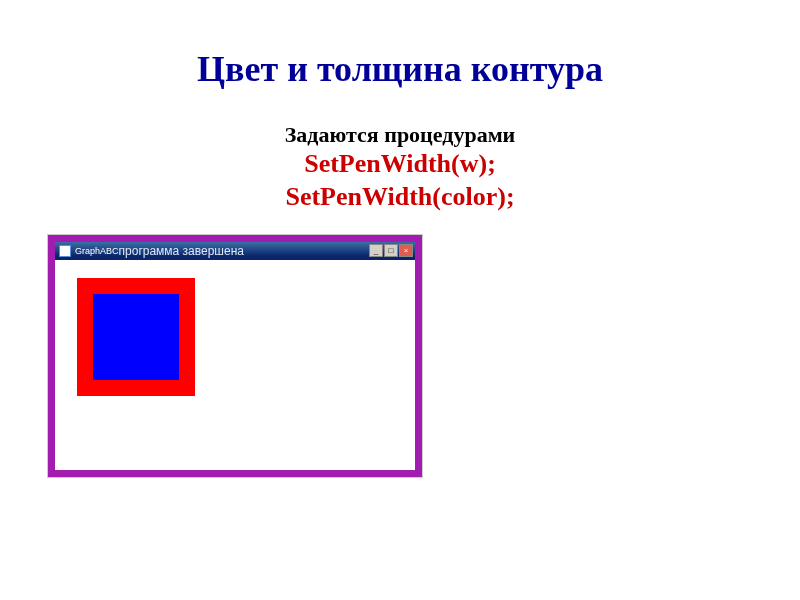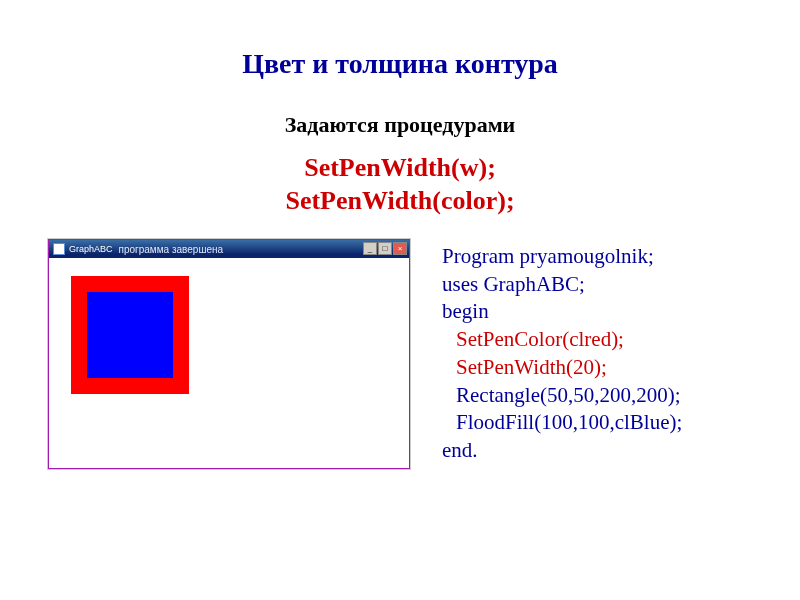--- a/index.html
+++ b/index.html
@@ -7,49 +7,49 @@
     width: 800px;
     height: 600px;
     background: #ffffff;
     font-family: "Times New Roman", serif;
     position: relative;
     overflow: hidden;
   }
   .title {
     color: #000099;
     font-weight: bold;
-    font-size: 28px;
+    font-size: 36px;
     text-align: center;
     padding-top: 48px;
   }
   .subtitle {
     color: #000000;
     font-weight: bold;
     font-size: 22px;
     text-align: center;
     margin-top: 32px;
   }
   .procs {
     color: #cc0000;
     font-weight: bold;
     font-size: 26px;
     text-align: center;
     line-height: 1.25;
-    margin-top: 14px;
+    margin-top: 0;
   }
   .content-row {
     display: flex;
     margin-top: 22px;
     padding: 0 40px 0 48px;
     gap: 32px;
     align-items: flex-start;
   }
   .window {
     width: 360px;
-    border: 1px solid #a21caf;
+    border: 7px solid #a21caf;
     box-shadow: 0 0 0 1px #ccc;
     background: #ffffff;
     flex: 0 0 auto;
   }
   .titlebar {
     height: 18px;
     background: linear-gradient(#3a6ea5, #0a246a 80%);
     display: flex;
     align-items: center;
     font-family: Tahoma, sans-serif;
@@ -60,21 +60,21 @@
   }
   .tb-icon {
     width: 12px; height: 12px;
     background: #ffffff;
     margin-right: 4px;
     display: inline-block;
     border: 1px solid #5a8fd6;
     box-sizing: border-box;
   }
   .tb-title { font-weight: normal; }
-  .tb-status { margin-left: 6px; color: #dfe8f6; font-size: 10px; }
+  .tb-status { margin-left: 0; color: #dfe8f6; font-size: 12px; }
   .tb-buttons {
     position: absolute;
     right: 2px; top: 2px;
     display: flex;
     gap: 1px;
   }
   .tb-btn {
     width: 14px; height: 13px;
     background: #d4d0c8;
     border: 1px solid #888;
@@ -140,24 +140,14 @@
         <div class="tb-btn">□</div>
         <div class="tb-btn close">×</div>
       </div>
     </div>
     <div class="canvas">
       <div class="rect-outline"></div>
       <div class="rect-fill"></div>
     </div>
   </div>
 
-  <div class="code">
-    <div>Program pryamougolnik;</div>
-    <div>uses GraphABC;</div>
-    <div>begin</div>
-    <span class="indent red">SetPenColor(clred);</span>
-    <span class="indent red">SetPenWidth(20);</span>
-    <span class="indent">Rectangle(50,50,200,200);</span>
-    <span class="indent">FloodFill(100,100,clBlue);</span>
-    <div>end.</div>
-  </div>
 
 </div>
 
 </body></html>

